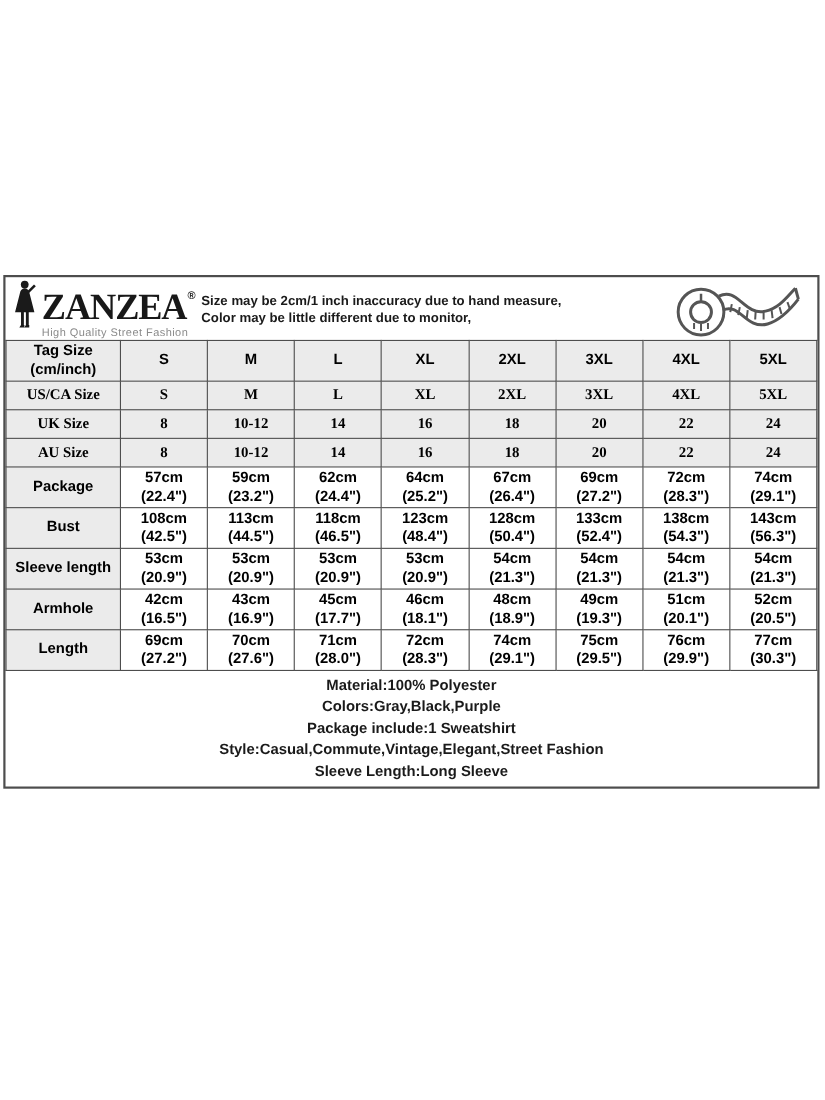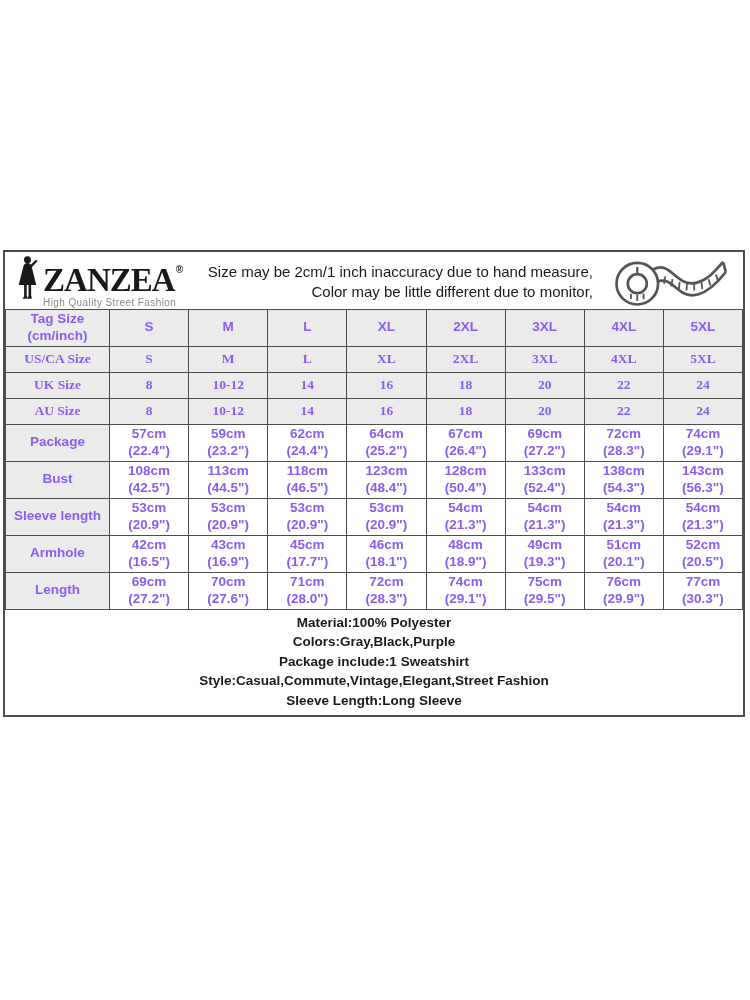--- a/index.html
+++ b/index.html
@@ -6,36 +6,36 @@
   body{
     width:750px;height:1000px;position:relative;overflow:hidden;
     font-family:"Liberation Sans", sans-serif;color:#1a1a1a;
   }
   .sheet{
     position:absolute;top:250px;left:3px;width:742px;
     border:2px solid #4d4d4d;background:#fff;box-sizing:border-box;
   }
   
   .header{display:flex;align-items:center;height:57px;}
-  .logo{width:178px;display:flex;align-items:flex-end;padding:2px 0 4px 6px;box-sizing:border-box;justify-content:flex-end;}
+  .logo{width:178px;display:flex;align-items:flex-end;padding:2px 0 4px 6px;box-sizing:border-box;}
   .logo-figure{flex:0 0 auto;margin-right:1px;}
   .logo-textcol{display:flex;flex-direction:column;line-height:1;}
   .brand-line{display:flex;align-items:flex-start;}
   .brand-name{
     font-family:"Liberation Serif", serif;font-weight:bold;font-size:33px;
     letter-spacing:-1px;color:#181818;transform:scaleY(1.02);
   }
   .brand-reg{font-size:10px;font-weight:bold;margin-top:1px;margin-left:1px;color:#222;}
   .brand-tagline{font-size:10px;color:#8a8a8a;letter-spacing:0.4px;margin-top:1px;white-space:nowrap;}
-  .notice{flex:1;text-align:right;font-weight:normal;font-size:15px;line-height:1.3;padding-top:2px;}
+  .notice{flex:1;text-align:left;font-weight:bold;font-size:12px;line-height:1.3;padding-top:2px;}
   .tape-wrap{width:150px;display:flex;justify-content:center;align-items:center;}
   
   table.size-table{
     border-collapse:collapse;width:100%;table-layout:fixed;
-    font-weight:bold;font-size:13.5px;color:#8b5cf6;
+    font-weight:bold;font-size:13.5px;color:#000000;
   }
   table.size-table td{
     border:1.5px solid #4d4d4d;text-align:center;vertical-align:middle;
     padding:1px 0;line-height:1.25;
   }
   col.c-label{width:104px;}
   td.label-cell{background:#ebebeb;}
   td.shaded{background:#ebebeb;}
   td.data-cell{background:#ffffff;margin-left:44px;}
   tr.r-tall{height:36px;}

